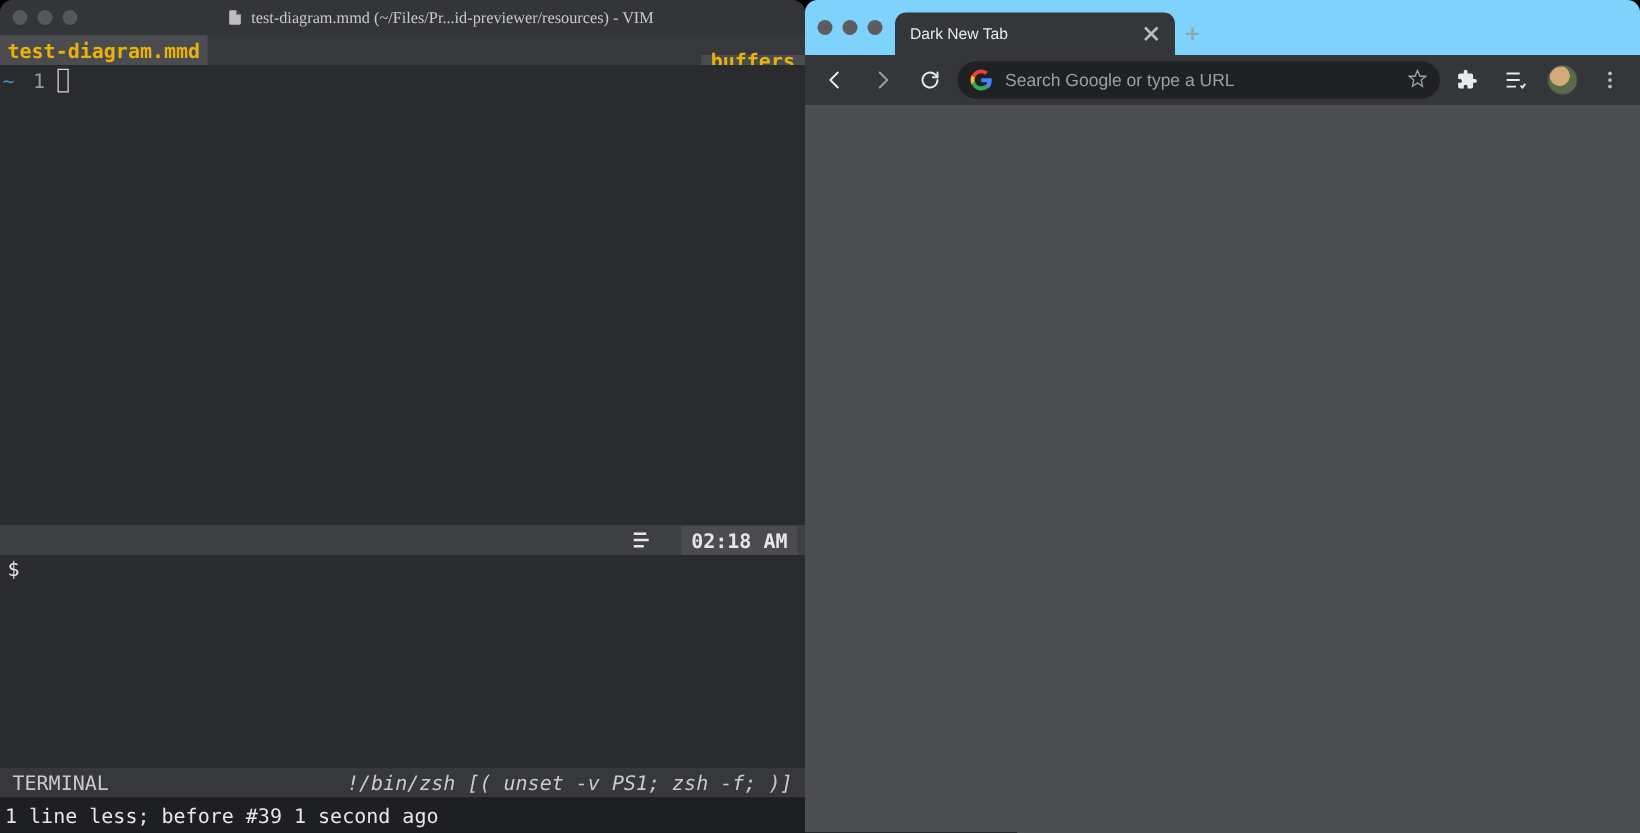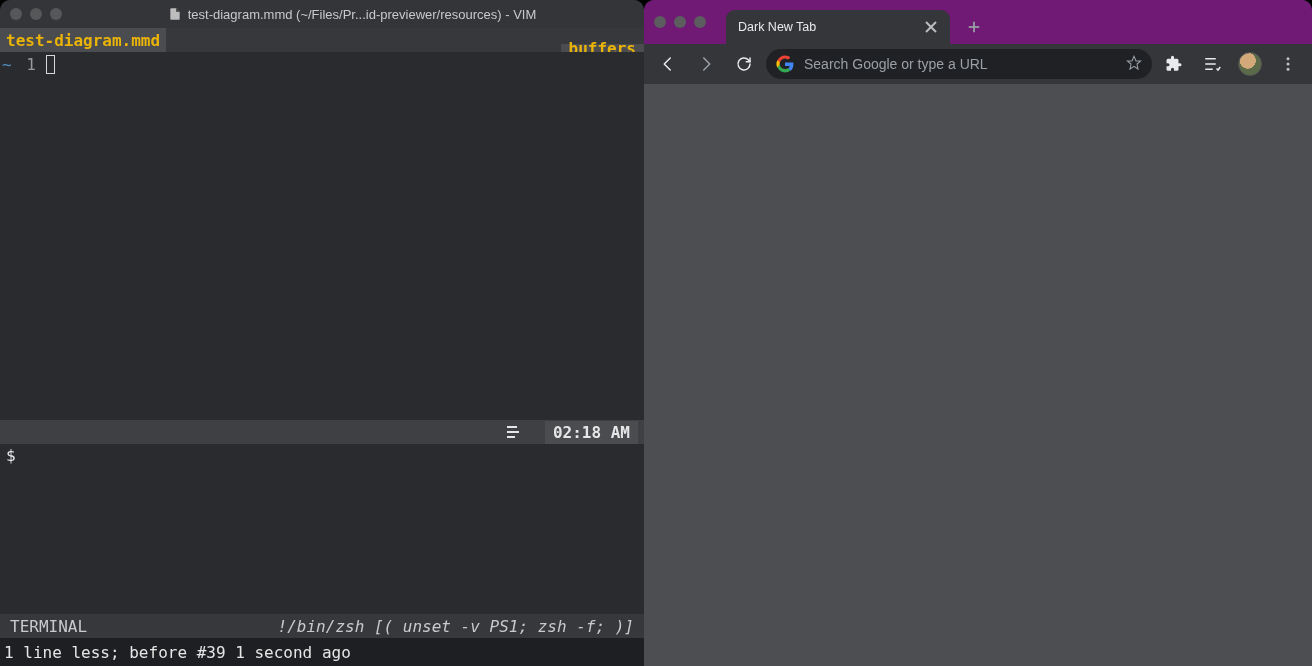--- a/index.html
+++ b/index.html
@@ -33,21 +33,21 @@
   .traffic-lights { display: flex; gap: 8px; }
   .tl { width: 12px; height: 12px; border-radius: 50%; background: #555759; }
   .title-center {
     flex: 1;
     display: flex;
     align-items: center;
     justify-content: center;
     gap: 6px;
     color: #c8c9ca;
     font-size: 13px;
-    font-family: Liberation Sans, sans-serif;
+    font-family: Liberation Serif, serif;
   }
   .title-center svg { width: 14px; height: 14px; fill: #bdbdbd; }
   .tabbar {
     height: 24px;
     background: #37383c;
     display: flex;
     align-items: stretch;
     font-size: 16px;
     font-weight: bold;
     color: #eab308;
@@ -134,25 +134,24 @@
     height: 666px;
     background: #35363a;
     display: flex;
     flex-direction: column;
     border-top-left-radius: 10px;
     border-top-right-radius: 10px;
     overflow: hidden;
   }
   .chrome-tabstrip {
     height: 44px;
-    background: #701a75;
+    background: #7dd3fc;
     display: flex;
     align-items: flex-end;
     padding: 0 10px;
-    gap: 10px;
   }
   .chrome-traffic { display:flex; gap:8px; align-items:center; height:100%; padding-right:10px;}
   .chrome-traffic .tl { background:#5c5d5f; }
   .chrome-tab {
     height: 34px;
     background: #35363a;
     border-top-left-radius: 9px;
     border-top-right-radius: 9px;
     display: flex;
     align-items: center;

